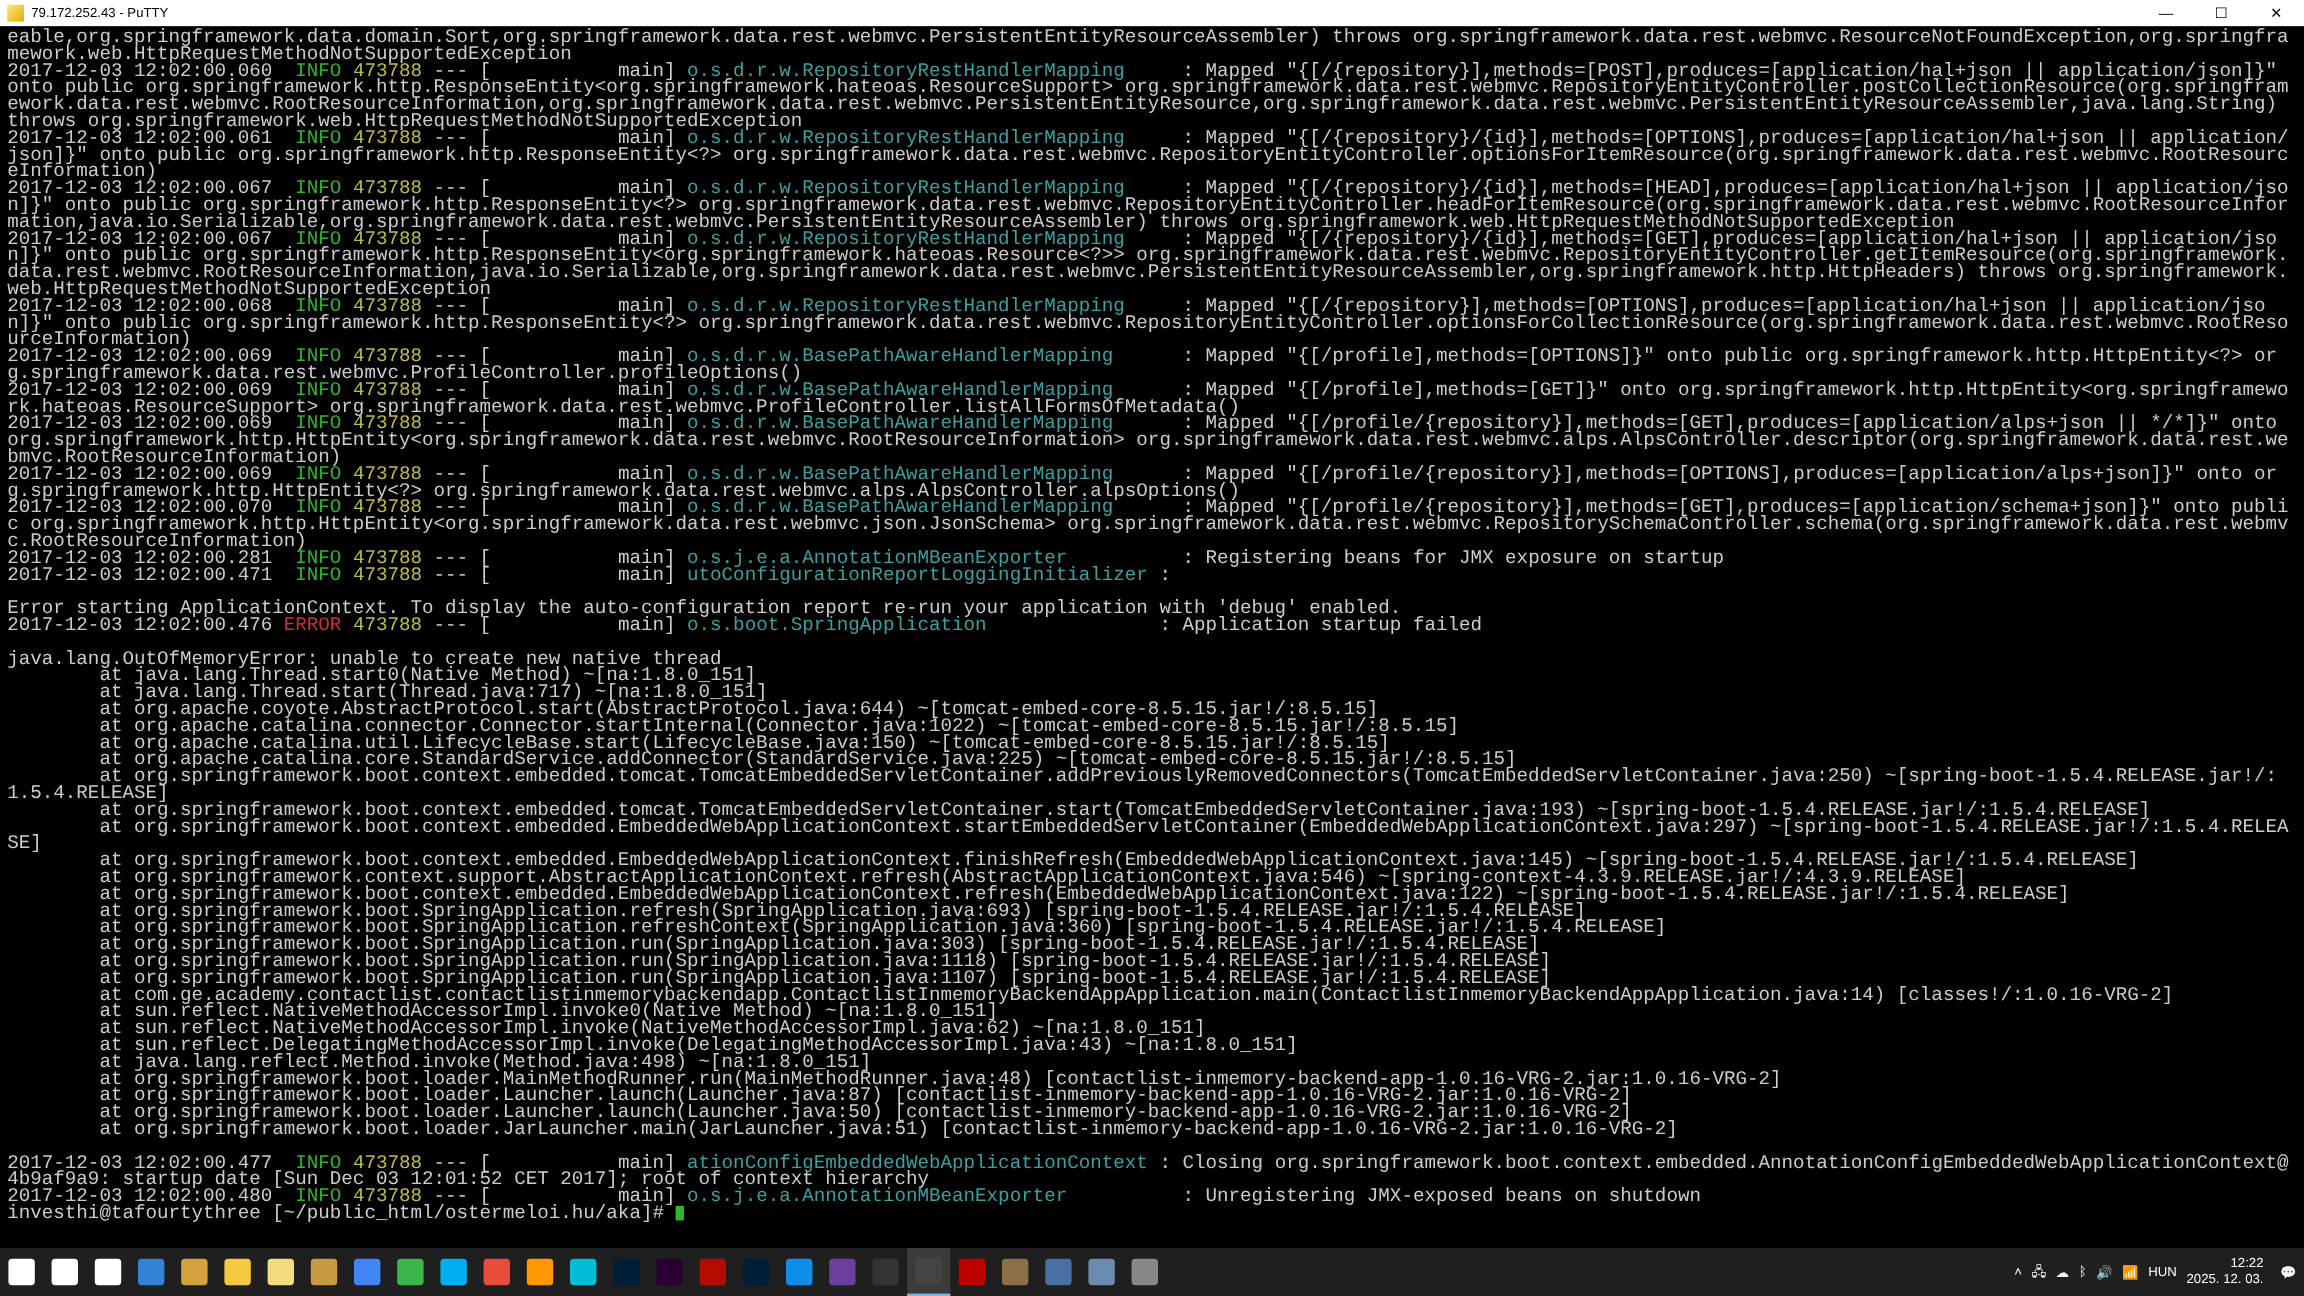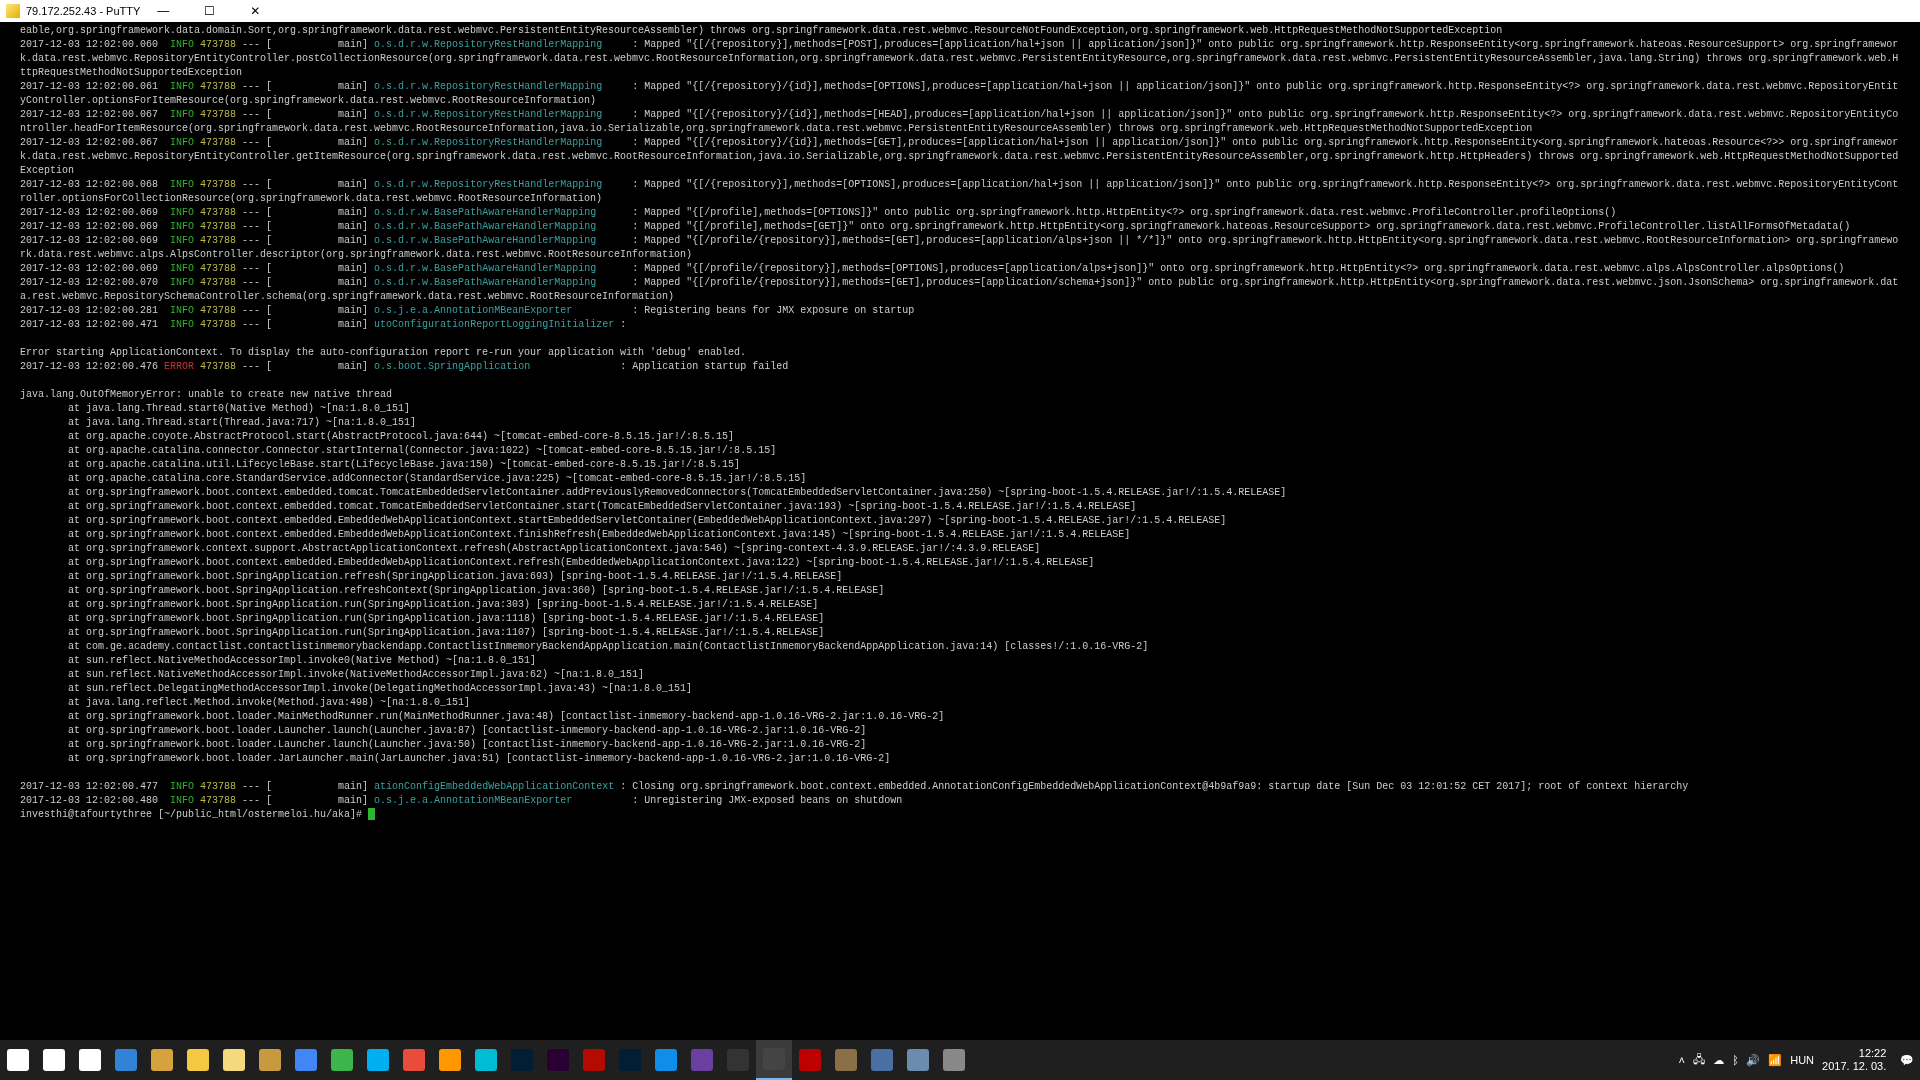--- a/index.html
+++ b/index.html
@@ -9,21 +9,21 @@
   width: 1920px;
   height: 1080px;
   overflow: hidden;
   font-size: 12px;
 }
 .titlebar {
   height: 22px;
   background: #fff;
   display: flex;
   align-items: center;
-  justify-content: flex-start;
+  justify-content: space-between;
   padding: 0 0 0 6px;
   font-size: 11px;
   font-family: "Segoe UI", sans-serif;
   color: #000;
 }
 .titlebar .left { display: flex; align-items: center; gap: 6px; }
 .putty-icon {
   width: 14px; height: 14px;
   background: linear-gradient(135deg,#ffe680,#e0b000);
   display:inline-block;
@@ -31,27 +31,27 @@
 .winbtns { display: flex; }
 .winbtn {
   width: 46px; height: 22px;
   display: flex; align-items: center; justify-content: center;
   font-size: 12px; color: #000;
   cursor: default;
 }
 .terminal {
   background: #000;
   color: #ccc;
-  padding: 2px 20px;
+  padding: 2px 6px;
   height: calc(100% - 22px - 40px);
   overflow: hidden;
   line-height: 14px;
   white-space: pre-wrap;
   word-break: break-all;
-  font-size: 10px;
+  font-size: 16px;
   font-family: Liberation Mono, monospace;
 }
 .green { color: #2db52d; text-align: center; }
 .red   { color: #cc3030; }
 .yellowish { color: #bcbc4e; }
 .cyan  { color: #3aa0a0; }
 .taskbar {
   position: absolute;
   bottom: 0; left: 0; right: 0;
   height: 40px;
@@ -181,17 +181,17 @@
   <div class="tray">
     <span>˄</span>
     <span>🖧</span>
     <span>☁</span>
     <span>ᛒ</span>
     <span>🔊</span>
     <span>📶</span>
     <span>HUN</span>
     <div class="clock">
       <div>12:22</div>
-      <div>2017. 12. 03.</div>
+      <div>2025. 12. 03.</div>
     </div>
     <span>💬</span>
   </div>
 </div>
 
 </body></html>

